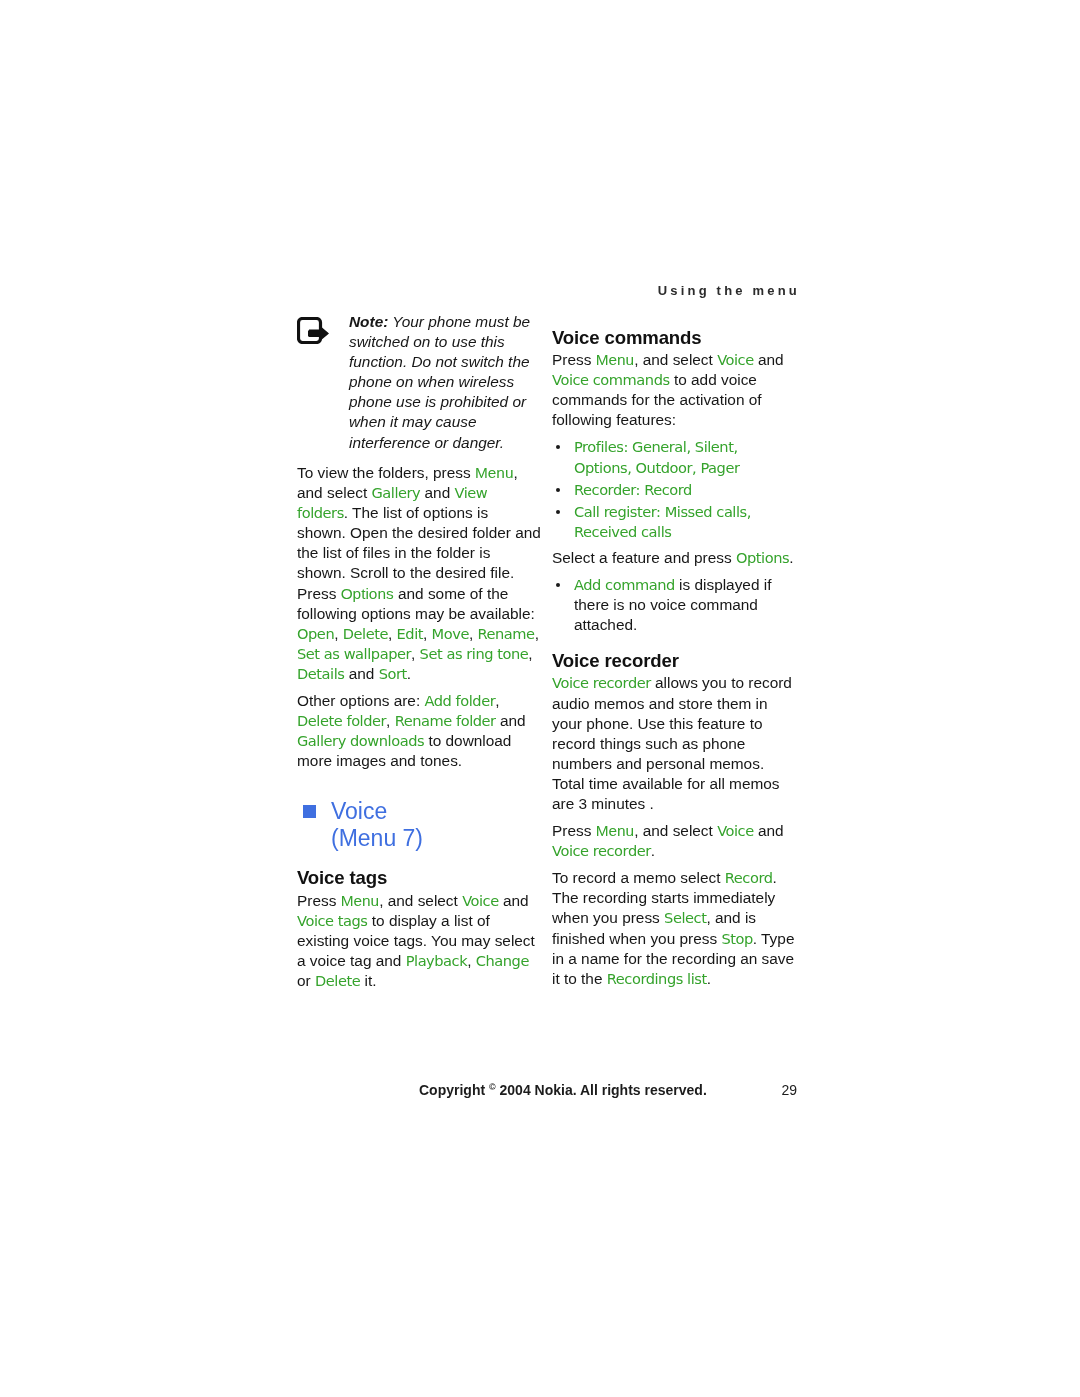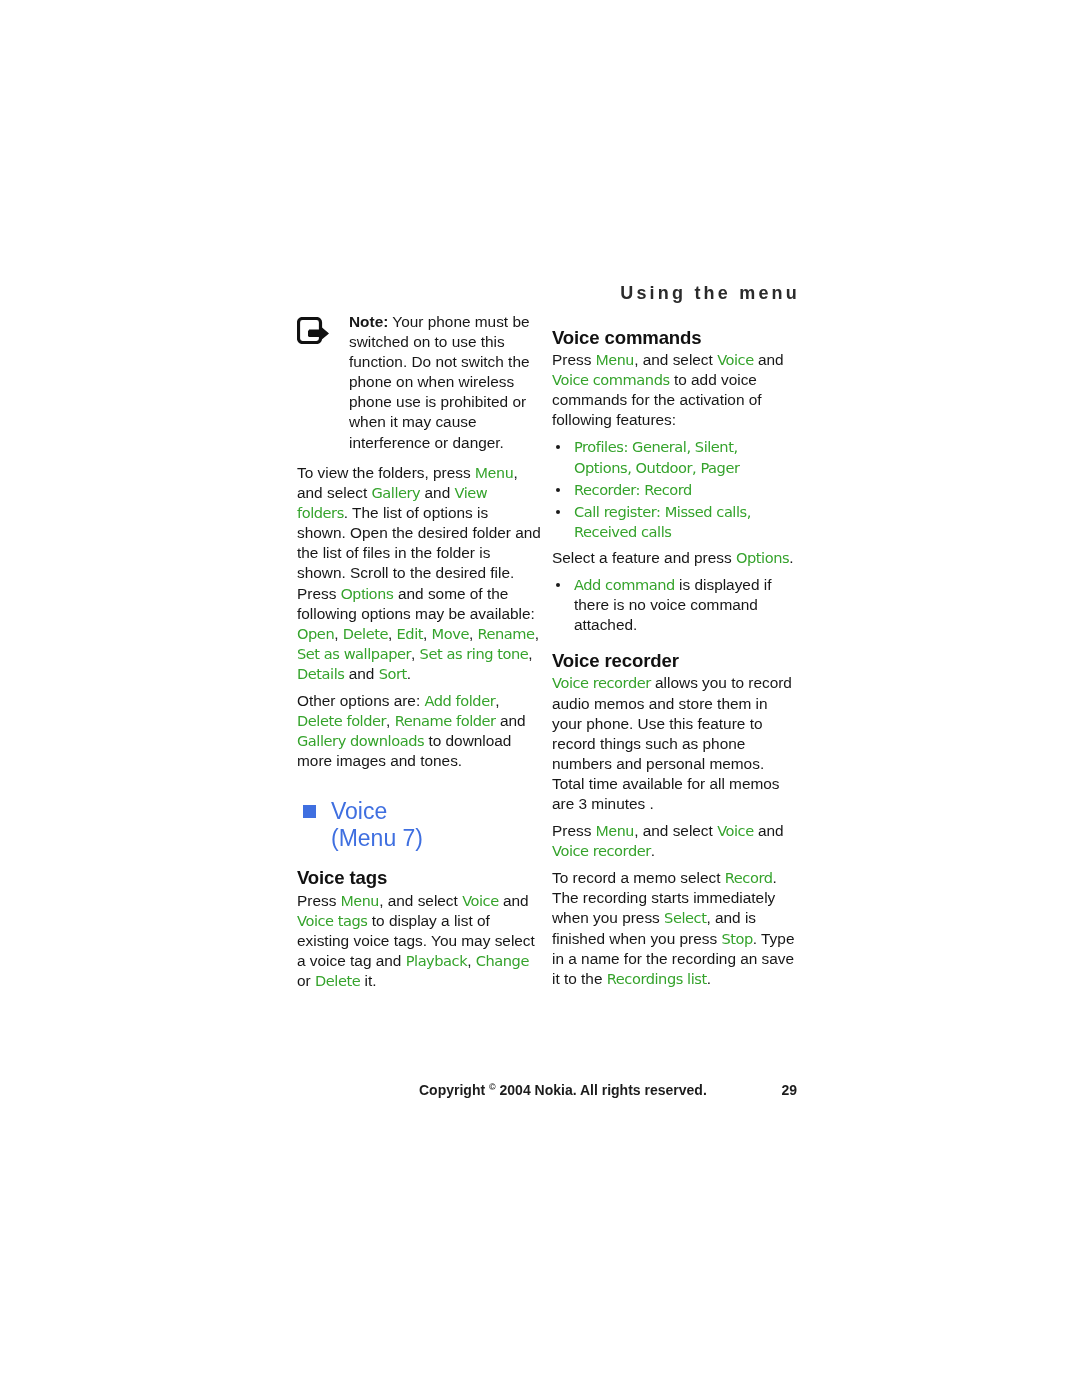--- a/index.html
+++ b/index.html
@@ -24,21 +24,21 @@
   }
 
   
   .running-header {
     position: absolute;
     left: 295px;
     top: 283px;
     width: 505px;
     text-align: right;
     font-family: "Liberation Sans", sans-serif;
-    font-size: 18px;
+    font-size: 13px;
     font-weight: 700;
     letter-spacing: 3.2px;
     color: #2b2b2b;
   }
 
   
   .col {
     position: absolute;
     top: 312px;
     width: 244px;
@@ -63,20 +63,21 @@
     position: absolute;
     left: 0px;
     top: 5px;
     width: 34px;
     height: 27px;
   }
   .note-text {
     margin-left: 52px;
     font-size: 15.4px;
     line-height: 20.1px;
+    font-style: italic;
   }
   .note-text b { font-weight: 700; }
 
   
   h2.sec {
     margin: 0 0 2px 0;
     font-size: 18.6px;
     font-weight: 700;
     letter-spacing: -0.15px;
     color: #111111;
@@ -153,21 +154,21 @@
     position: absolute;
     left: 122px;
     top: 0;
     font-weight: 700;
     white-space: nowrap;
   }
   .footer .pageno {
     position: absolute;
     right: 0px;
     top: 0;
-    font-weight: 700;
+    font-weight: 400;
   }
   sup.reg { font-size: 9px; vertical-align: 5px; }
 </style>
 </head>
 <body>
 
 <div class="page">
 
   <div class="running-header">Using the menu</div>
 

